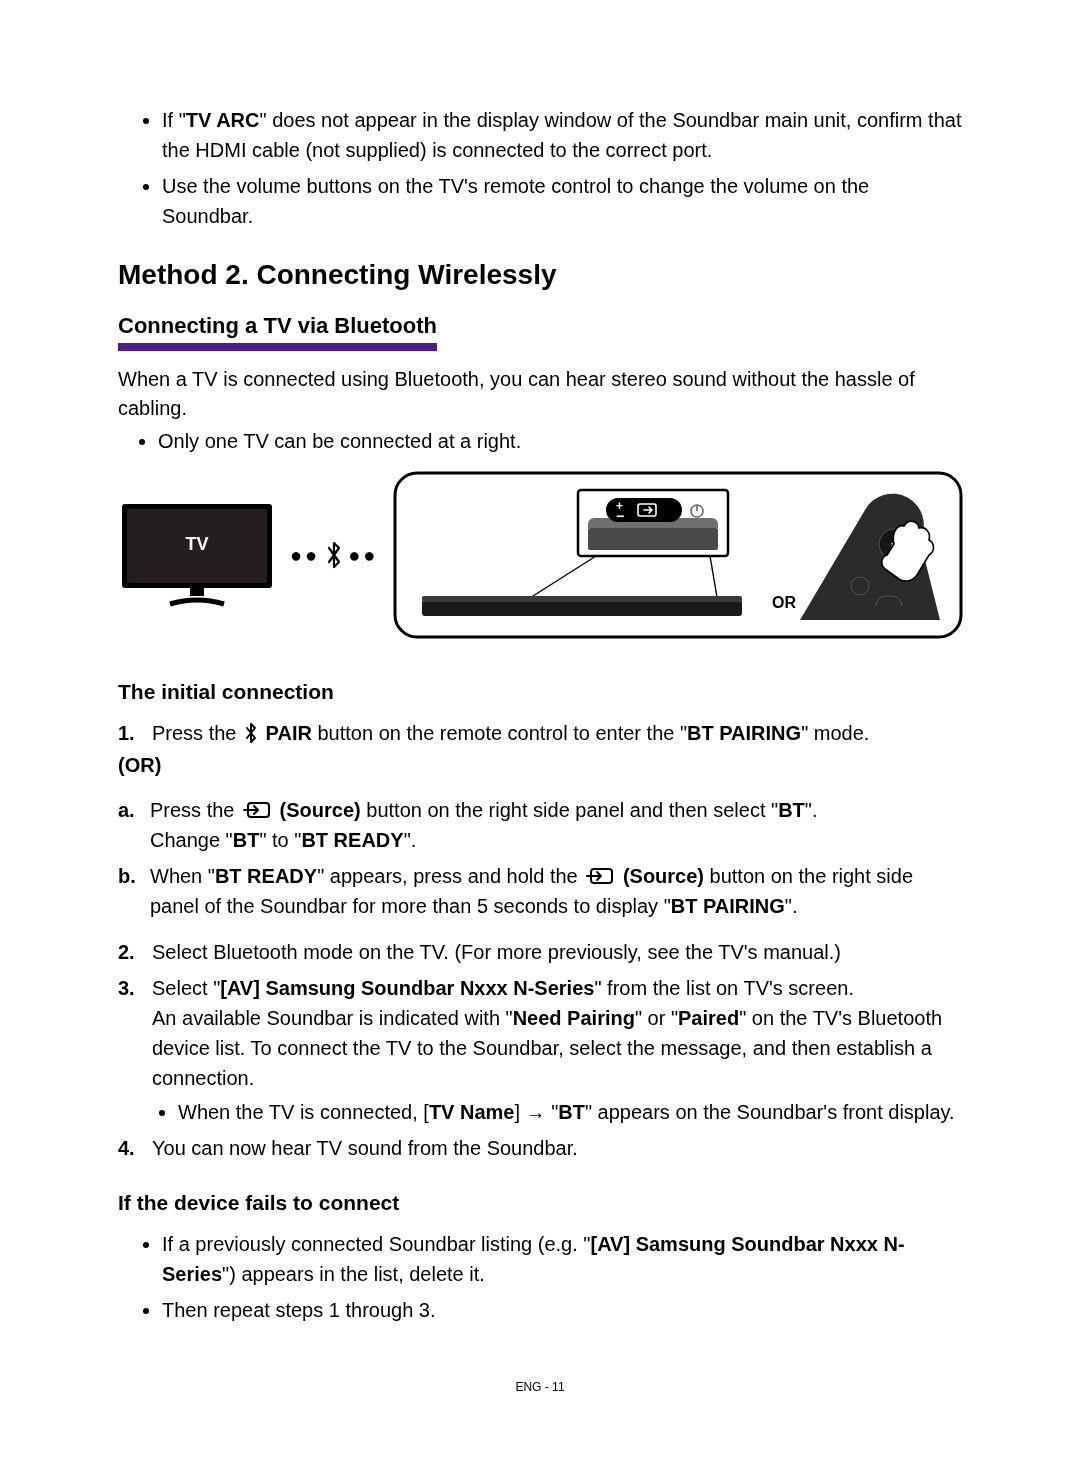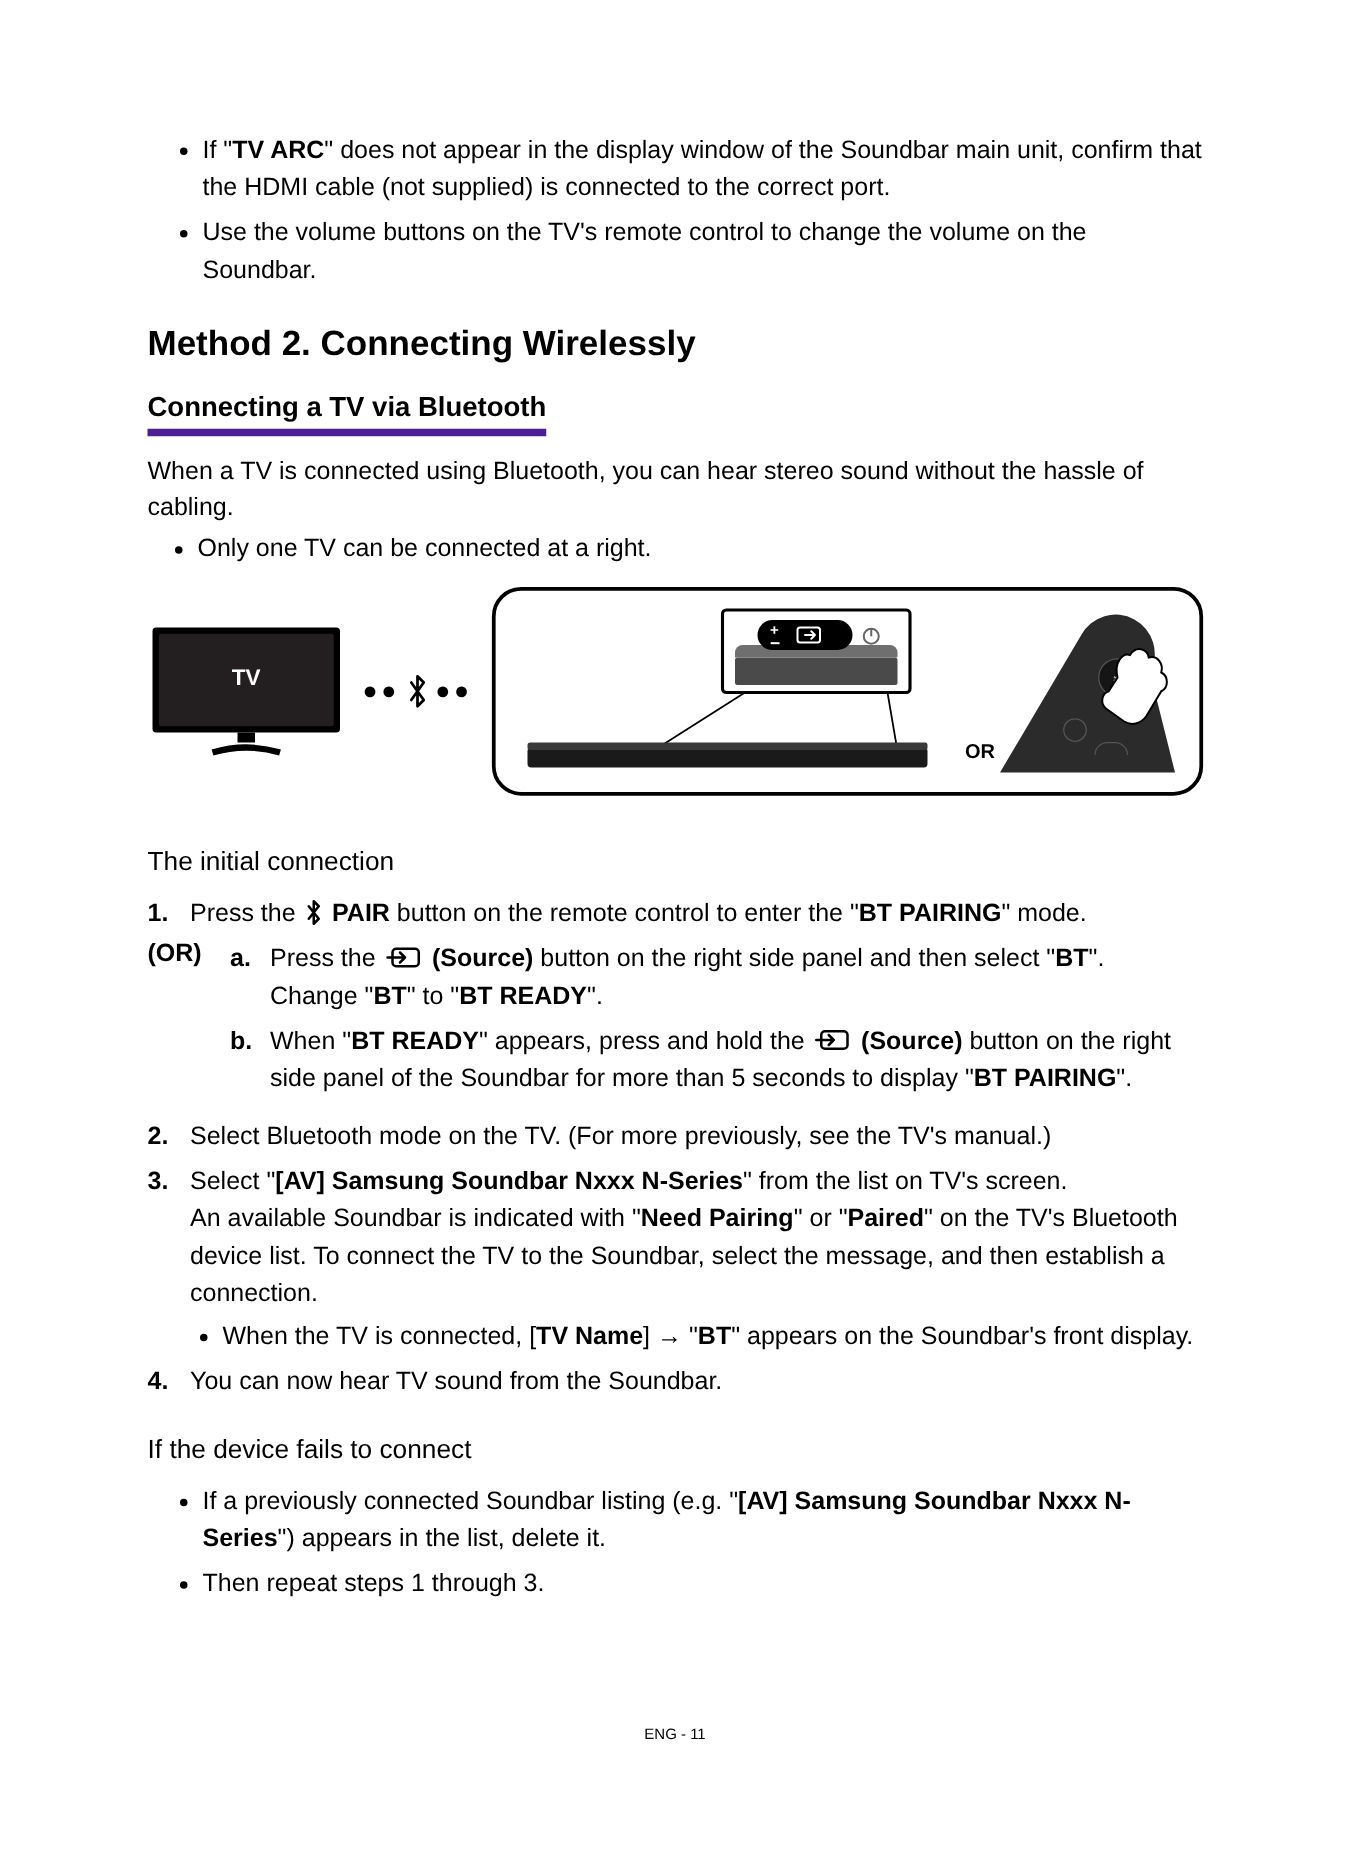--- a/index.html
+++ b/index.html
@@ -31,21 +31,21 @@
     font-size: 28px;
     font-weight: 700;
     margin: 28px 0 22px 0;
   }
   h3.sub-title {
     font-size: 22px;
     font-weight: 700;
     color: #000;
     margin: 0 0 14px 0;
     display: inline-block;
-    border-bottom: 6px solid #4c1d95;
+    border-bottom: 8px solid #4c1d95;
     padding-bottom: 4px;
   }
   .intro {
     font-size: 20px;
     line-height: 1.45;
     margin: 0 0 4px 0;
   }
   ul.single-bullet {
     list-style: disc;
     margin: 0 0 14px 0;
@@ -68,21 +68,21 @@
     letter-spacing: 3px;
   }
   .bt-dots svg { display:inline-block; vertical-align:middle; }
   .right-panel {
     flex-shrink: 0;
   }
   .right-panel svg { display:block; }
   
   h4.mini-title {
     font-size: 21px;
-    font-weight: 400;
+    font-weight: 700;
     margin: 0 0 14px 0;
   }
   
   ol.steps {
     list-style: none;
     margin: 0 0 28px 0;
     padding: 0;
     font-size: 20px;
     line-height: 1.5;
     counter-reset: step;
@@ -97,20 +97,21 @@
     left: 0;
     top: 0;
     font-weight: 700;
   }
   .or-row {
     display: flex;
     align-items: flex-start;
     gap: 18px;
     margin-top: 4px;
     margin-bottom: 6px;
+    flex-direction: column;
   }
   .or-label {
     font-weight: 700;
     font-size: 20px;
     white-space: nowrap;
     min-width: 48px;
   }
   .substeps { flex: 1; }
   .substep {
     position: relative;

